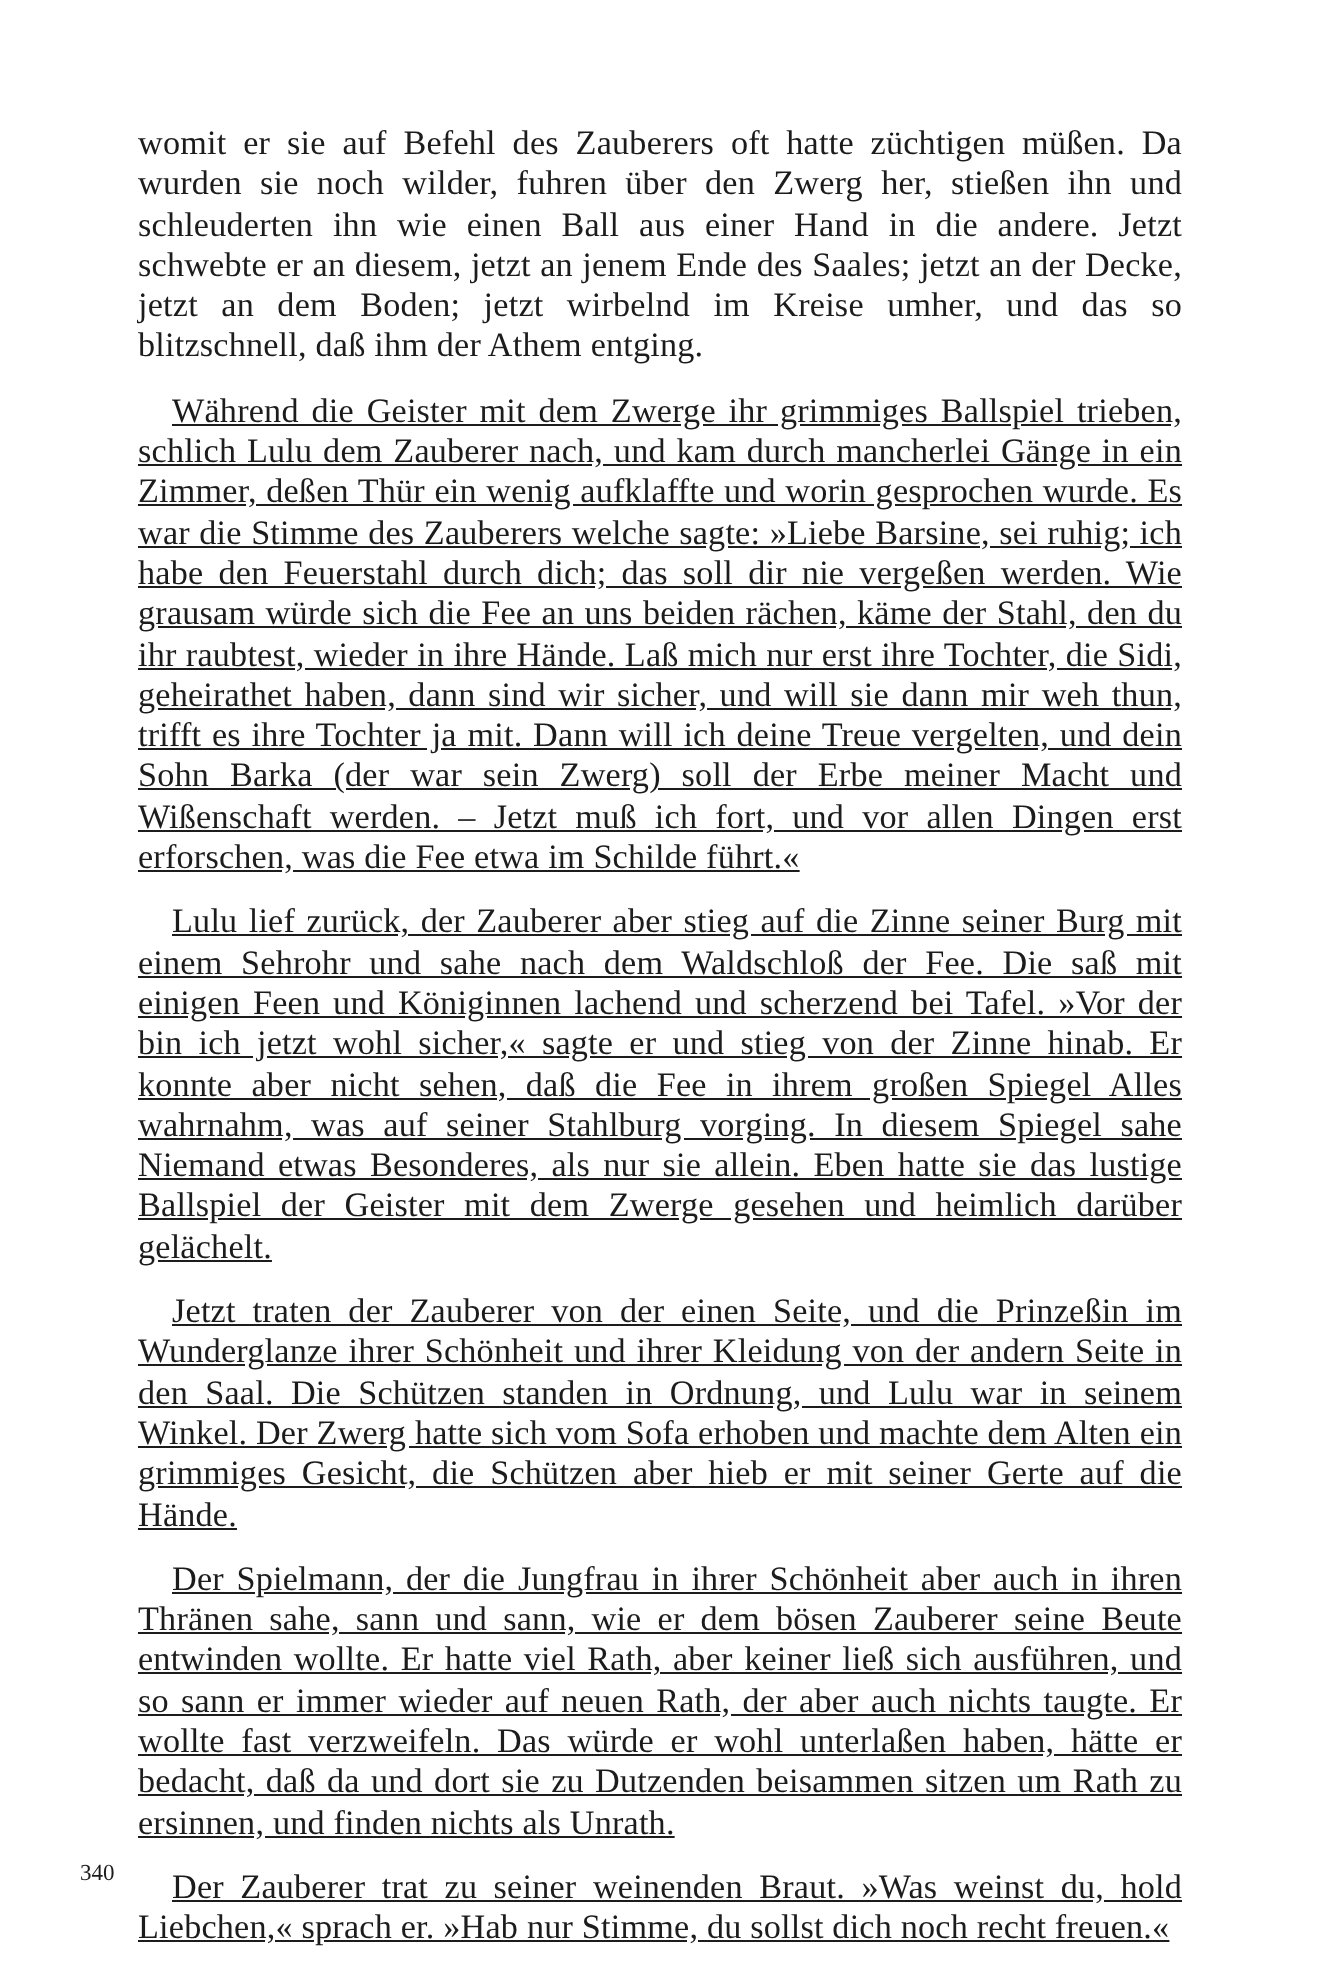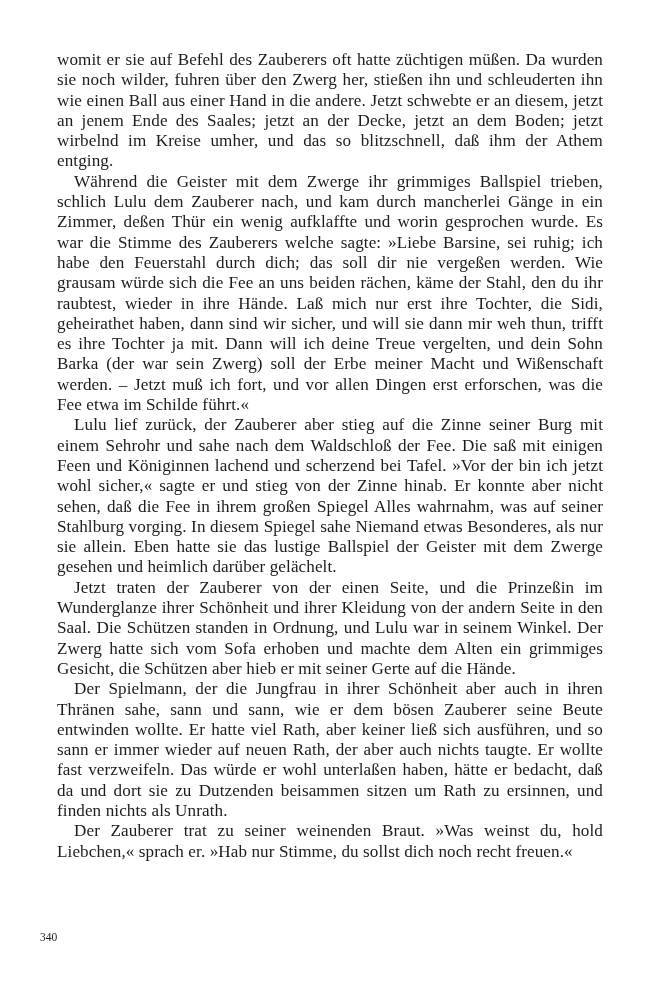--- a/index.html
+++ b/index.html
@@ -23,25 +23,26 @@
     font-size: 17.1px;
     line-height: 20.3px;
     letter-spacing: 0.1px;
     color: #1c1c1c;
     text-align: justify;
     hyphens: auto;
     -webkit-hyphens: auto;
     text-rendering: optimizeLegibility;
   }
   .text-block p {
-    margin: 0;
+    margin: 12px;
     padding: 0;
   }
   .text-block p.indent {
     text-indent: 17px;
+    text-decoration: underline;
   }
   .page-number {
     position: absolute;
     left: 40px;
     top: 930px;
     font-family: "Liberation Serif", "DejaVu Serif", serif;
     font-size: 11.5px;
     line-height: 14px;
     color: #1c1c1c;
   }

